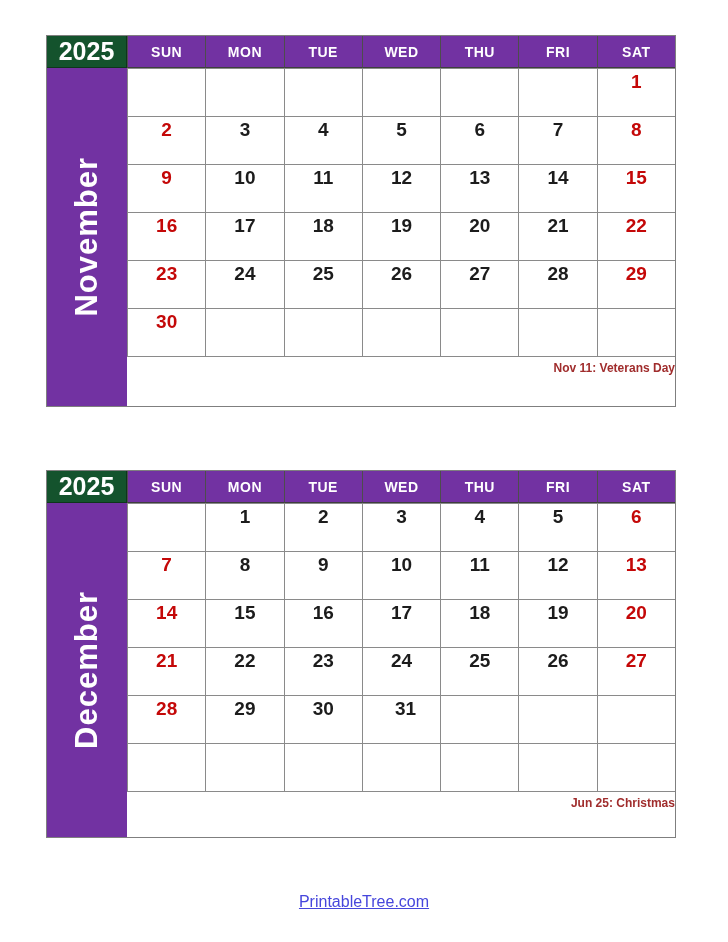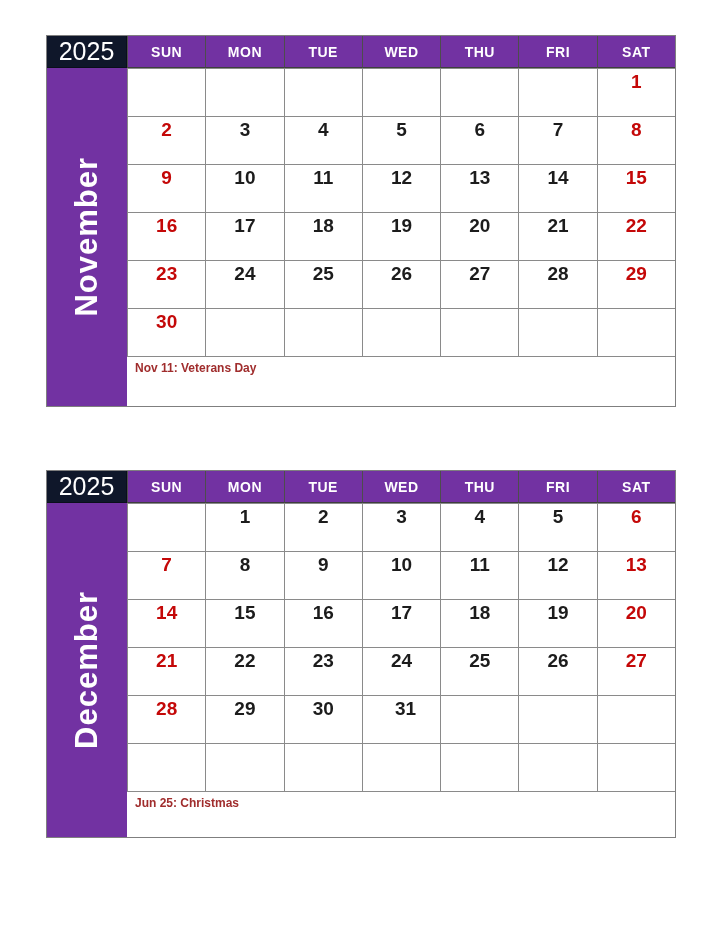--- a/index.html
+++ b/index.html
@@ -16,23 +16,23 @@
     display:grid;
     grid-template-columns:80px repeat(7,1fr);
     border:1px solid #7f7f7f;
     box-sizing:border-box;
     background:#ffffff;
   }
   .cal-nov{top:35px;grid-template-rows:32px repeat(6,48px) 50px;}
   .cal-dec{top:470px;grid-template-rows:32px repeat(6,48px) 46px;}
   .yearcell{
     grid-row:1;grid-column:1;
-    background:#0f172a;color:#ffffff;
+    background:#14532d;color:#ffffff;
     display:flex;align-items:center;justify-content:center;
-    font-size:25px;font-weight:normal;
+    font-size:25px;font-weight:bold;
     border-bottom:1px solid rgba(0,0,0,.35);
     border-right:1px solid rgba(0,0,0,.35);
     box-sizing:border-box;
   }
   .hcell{
     background:#7232A2;color:#ffffff;
     display:flex;align-items:center;justify-content:center;
     font-size:14px;font-weight:bold;letter-spacing:.5px;
     border-left:1px solid #4d4d4d;
     border-bottom:1px solid #3e3e3e;
@@ -64,20 +64,21 @@
     grid-column:2 / 9;
     border-top:1px solid #8a8a8a;
     box-sizing:border-box;
     padding:3px 0 0 8px;
     text-align:left;
   }
   .noteline{
     margin:0;
     font-size:12px;font-weight:bold;color:#A02D2D;
     line-height:16px;
+    text-align:right;
   }
   .footer{
     position:absolute;
     left:0;top:893px;width:728px;
     text-align:center;
   }
   .footer a{
     color:#4646DC;
     font-size:16px;
     text-decoration:underline;
@@ -202,14 +203,17 @@
       <div class="dcell" style="grid-area: 7 / 4;"></div>
       <div class="dcell" style="grid-area: 7 / 5;"></div>
       <div class="dcell" style="grid-area: 7 / 6;"></div>
       <div class="dcell" style="grid-area: 7 / 7;"></div>
       <div class="dcell wknd" style="grid-area: 7 / 8;"></div>
       <div class="notescell" style="grid-row:8;">
         <p class="noteline">Jun 25: Christmas</p>
       </div>
   </section>
 
+  <div class="footer">
+    <a href="#">PrintableTree.com</a>
+  </div>
 
 </div>
 
 </body></html>

